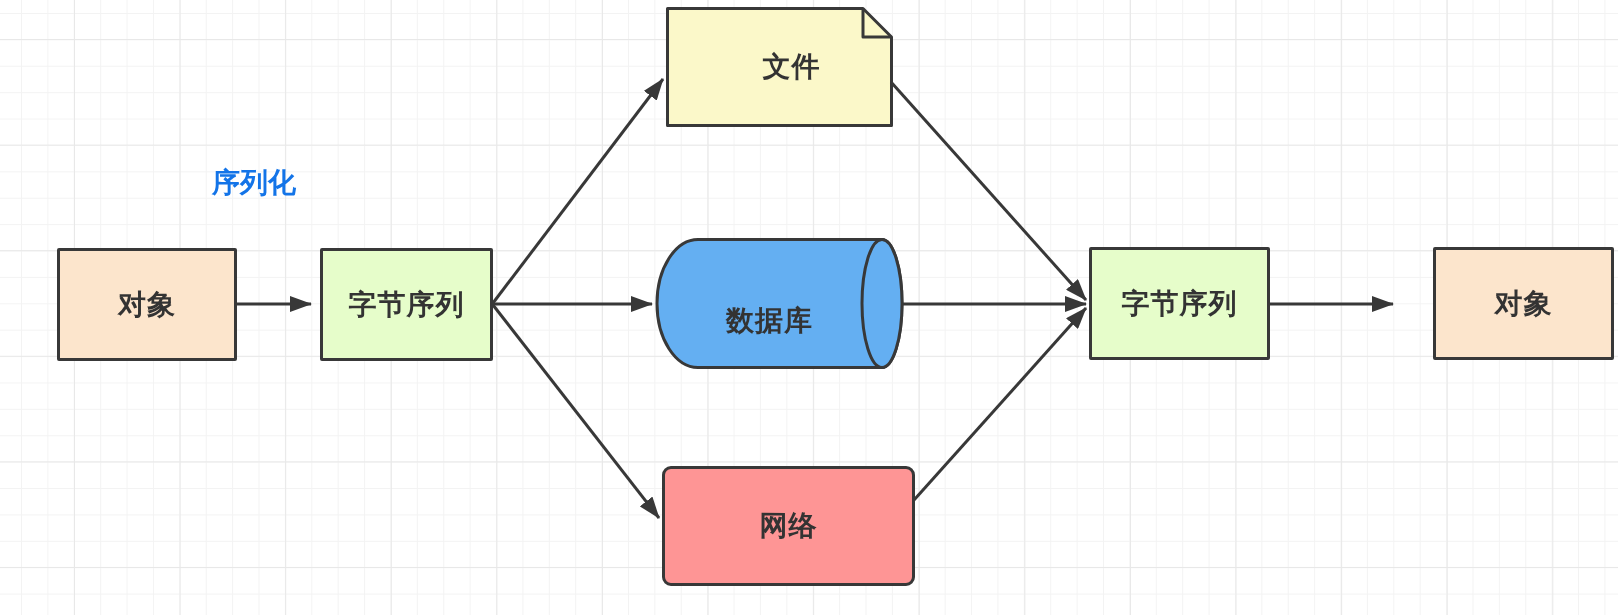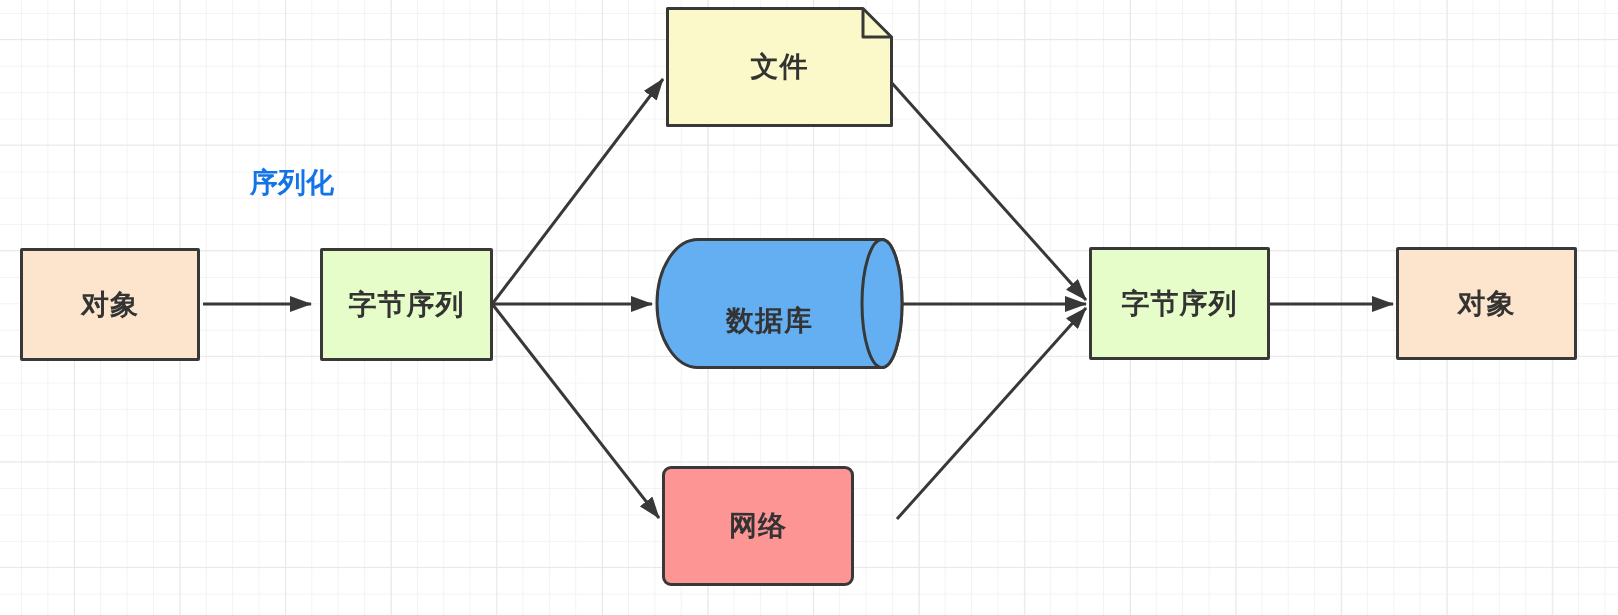--- a/index.html
+++ b/index.html
@@ -19,39 +19,39 @@
   }
   #edge-layer{position:absolute;left:0;top:0;width:1618px;height:615px;}
   .node{
     position:absolute;
     display:flex;align-items:center;justify-content:center;
     border:3px solid #383838;border-radius:2px;
     box-sizing:border-box;
     font-size:28px;font-weight:700;color:#333333;
     letter-spacing:1px;
   }
-  .node-object{background:#fce5cc;}
+  .node-object{background:#fce5cc;margin-left:37px;}
   .node-bytes{background:#e6fdca;}
   .node-network{background:#fe9595;border-radius:9px;}
   #object-left{left:20px;top:248px;width:180px;height:113px;}
   #bytes-left{left:320px;top:248px;width:173px;height:113px;}
-  #network{left:662px;top:466px;width:192px;height:120px;}
+  #network{left:662px;top:466px;width:253px;height:120px;}
   #bytes-right{left:1089px;top:247px;width:181px;height:113px;}
   #object-right{left:1396px;top:247px;width:181px;height:113px;}
   .shape-caption{
     position:absolute;
     display:flex;align-items:center;justify-content:center;
     font-size:28px;font-weight:700;color:#333333;letter-spacing:1px;
   }
-  #file-caption{left:667px;top:7px;width:225px;height:120px;}
+  #file-caption{left:667px;top:7px;width:225px;height:120px;padding-left:12px;}
   #database-caption{left:657px;top:238px;width:225px;height:165px;}
   .flow-label{
     position:absolute;
     font-size:28px;font-weight:700;color:#1374e8;
-    width:160px;text-align:right;
+    width:160px;text-align:center;
   }
   #label-serialize{left:174px;top:164px;}
   #label-deserialize{left:1253px;top:165px;}
 </style>
 </head>
 <body>
 
 <div id="canvas">
 
   <svg id="edge-layer" viewBox="0 0 1618 615" xmlns="http://www.w3.org/2000/svg">

